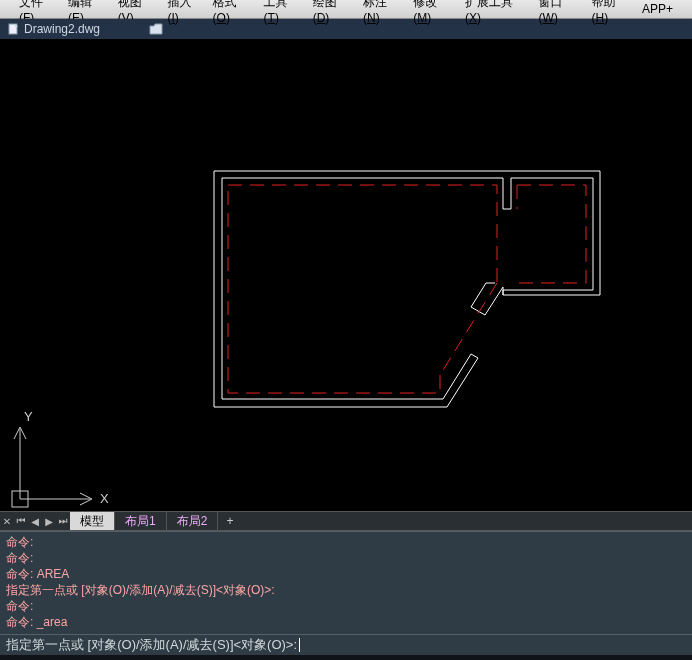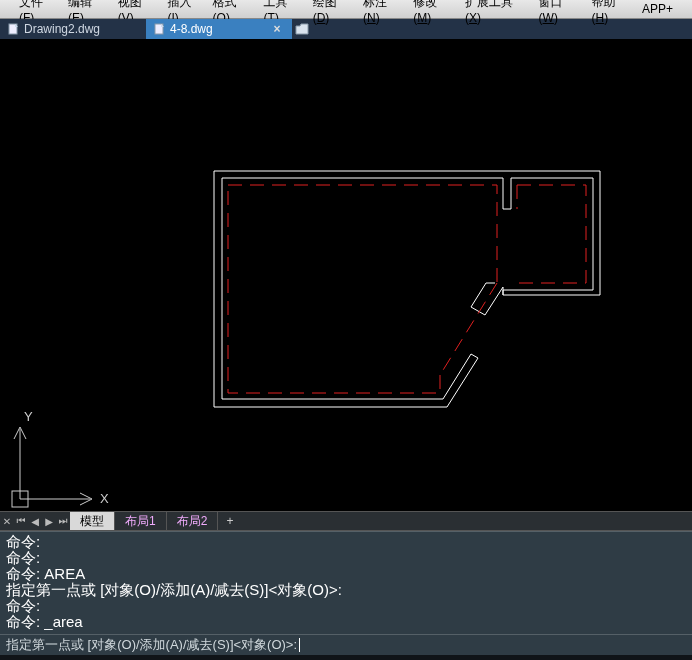--- a/index.html
+++ b/index.html
@@ -13,21 +13,21 @@
   .tab .close{width:14px;text-align:center;color:#ddd;font-weight:bold}
   .tab .ficon{width:12px;height:12px}
   .newtab{width:20px;height:20px;display:flex;align-items:center;justify-content:center;color:#cfd7e2}
   .canvas{position:relative;width:692px;height:472px;background:#000}
   .canvas svg{position:absolute;left:0;top:0}
   .bottom-tabs{height:18px;background:#2a2f33;display:flex;align-items:center;border-top:1px solid #555;border-bottom:1px solid #555}
   .bottom-tabs .arrow{width:14px;height:14px;display:flex;align-items:center;justify-content:center;color:#bbb;font-size:10px}
   .bottom-tabs .btab{padding:1px 10px;color:#f0abfc;border-right:1px solid #555;height:16px;display:flex;align-items:center}
   .bottom-tabs .btab.active{background:#d9d9d9;color:#000}
   .bottom-tabs .plus{padding:1px 8px;color:#ccc}
-  .cmdhist{height:98px;background:#2f3c45;color:#ffffff;padding:2px 6px;font-size:15px;line-height:16px;white-space:pre;overflow:hidden;border-top:1px solid #556067}
+  .cmdhist{height:98px;background:#2f3c45;color:#fca5a5;padding:2px 6px;font-size:12px;line-height:16px;white-space:pre;overflow:hidden;border-top:1px solid #556067}
   .cmdline{height:20px;background:#2f3c45;border-top:1px solid #556067;display:flex;align-items:center;padding:0 6px}
   .cmdline .prompt{color:#d0d8dc;font-size:13px}
   .cmdline .cursor{width:1px;height:14px;background:#fff;margin-left:2px}
   .status{height:14px;background:#101418}
 </style>
 </head>
 <body>
 
 <div class="menubar" id="menubar">
     <span class="mitem">文件(<u>F</u>)</span>
@@ -45,28 +45,20 @@
     <span class="mitem">APP+</span>
   </div>
 
 <div class="tabbar" id="tabbar">
     <div class="tab inactive" style="min-width: 130px;">
       <svg class="ficon" viewBox="0 0 12 12">
         <rect x="1" y="1" width="8" height="10" fill="#eef" stroke="#89a"></rect>
         <path d="M7 1 L10 4 L7 4 Z" fill="#cde"></path>
       </svg>
       <span>Drawing2.dwg</span>
-    </div>
-    <div class="tab active" style="min-width: 130px;">
-      <svg class="ficon" viewBox="0 0 12 12">
-        <rect x="1" y="1" width="8" height="10" fill="#eef" stroke="#89a"></rect>
-        <path d="M7 1 L10 4 L7 4 Z" fill="#cde"></path>
-      </svg>
-      <span>4-8.dwg</span>
-      <span class="close" style="margin-left: auto;">×</span>
     </div>
     <div class="newtab">
       <svg width="14" height="14" viewBox="0 0 14 14">
         <path d="M1 4 L5 4 L6 2 L13 2 L13 12 L1 12 Z" fill="#d9e3ee" stroke="#89a"></path>
       </svg>
     </div>
   </div>
 
 <div class="canvas">
   <svg width="692" height="472">

